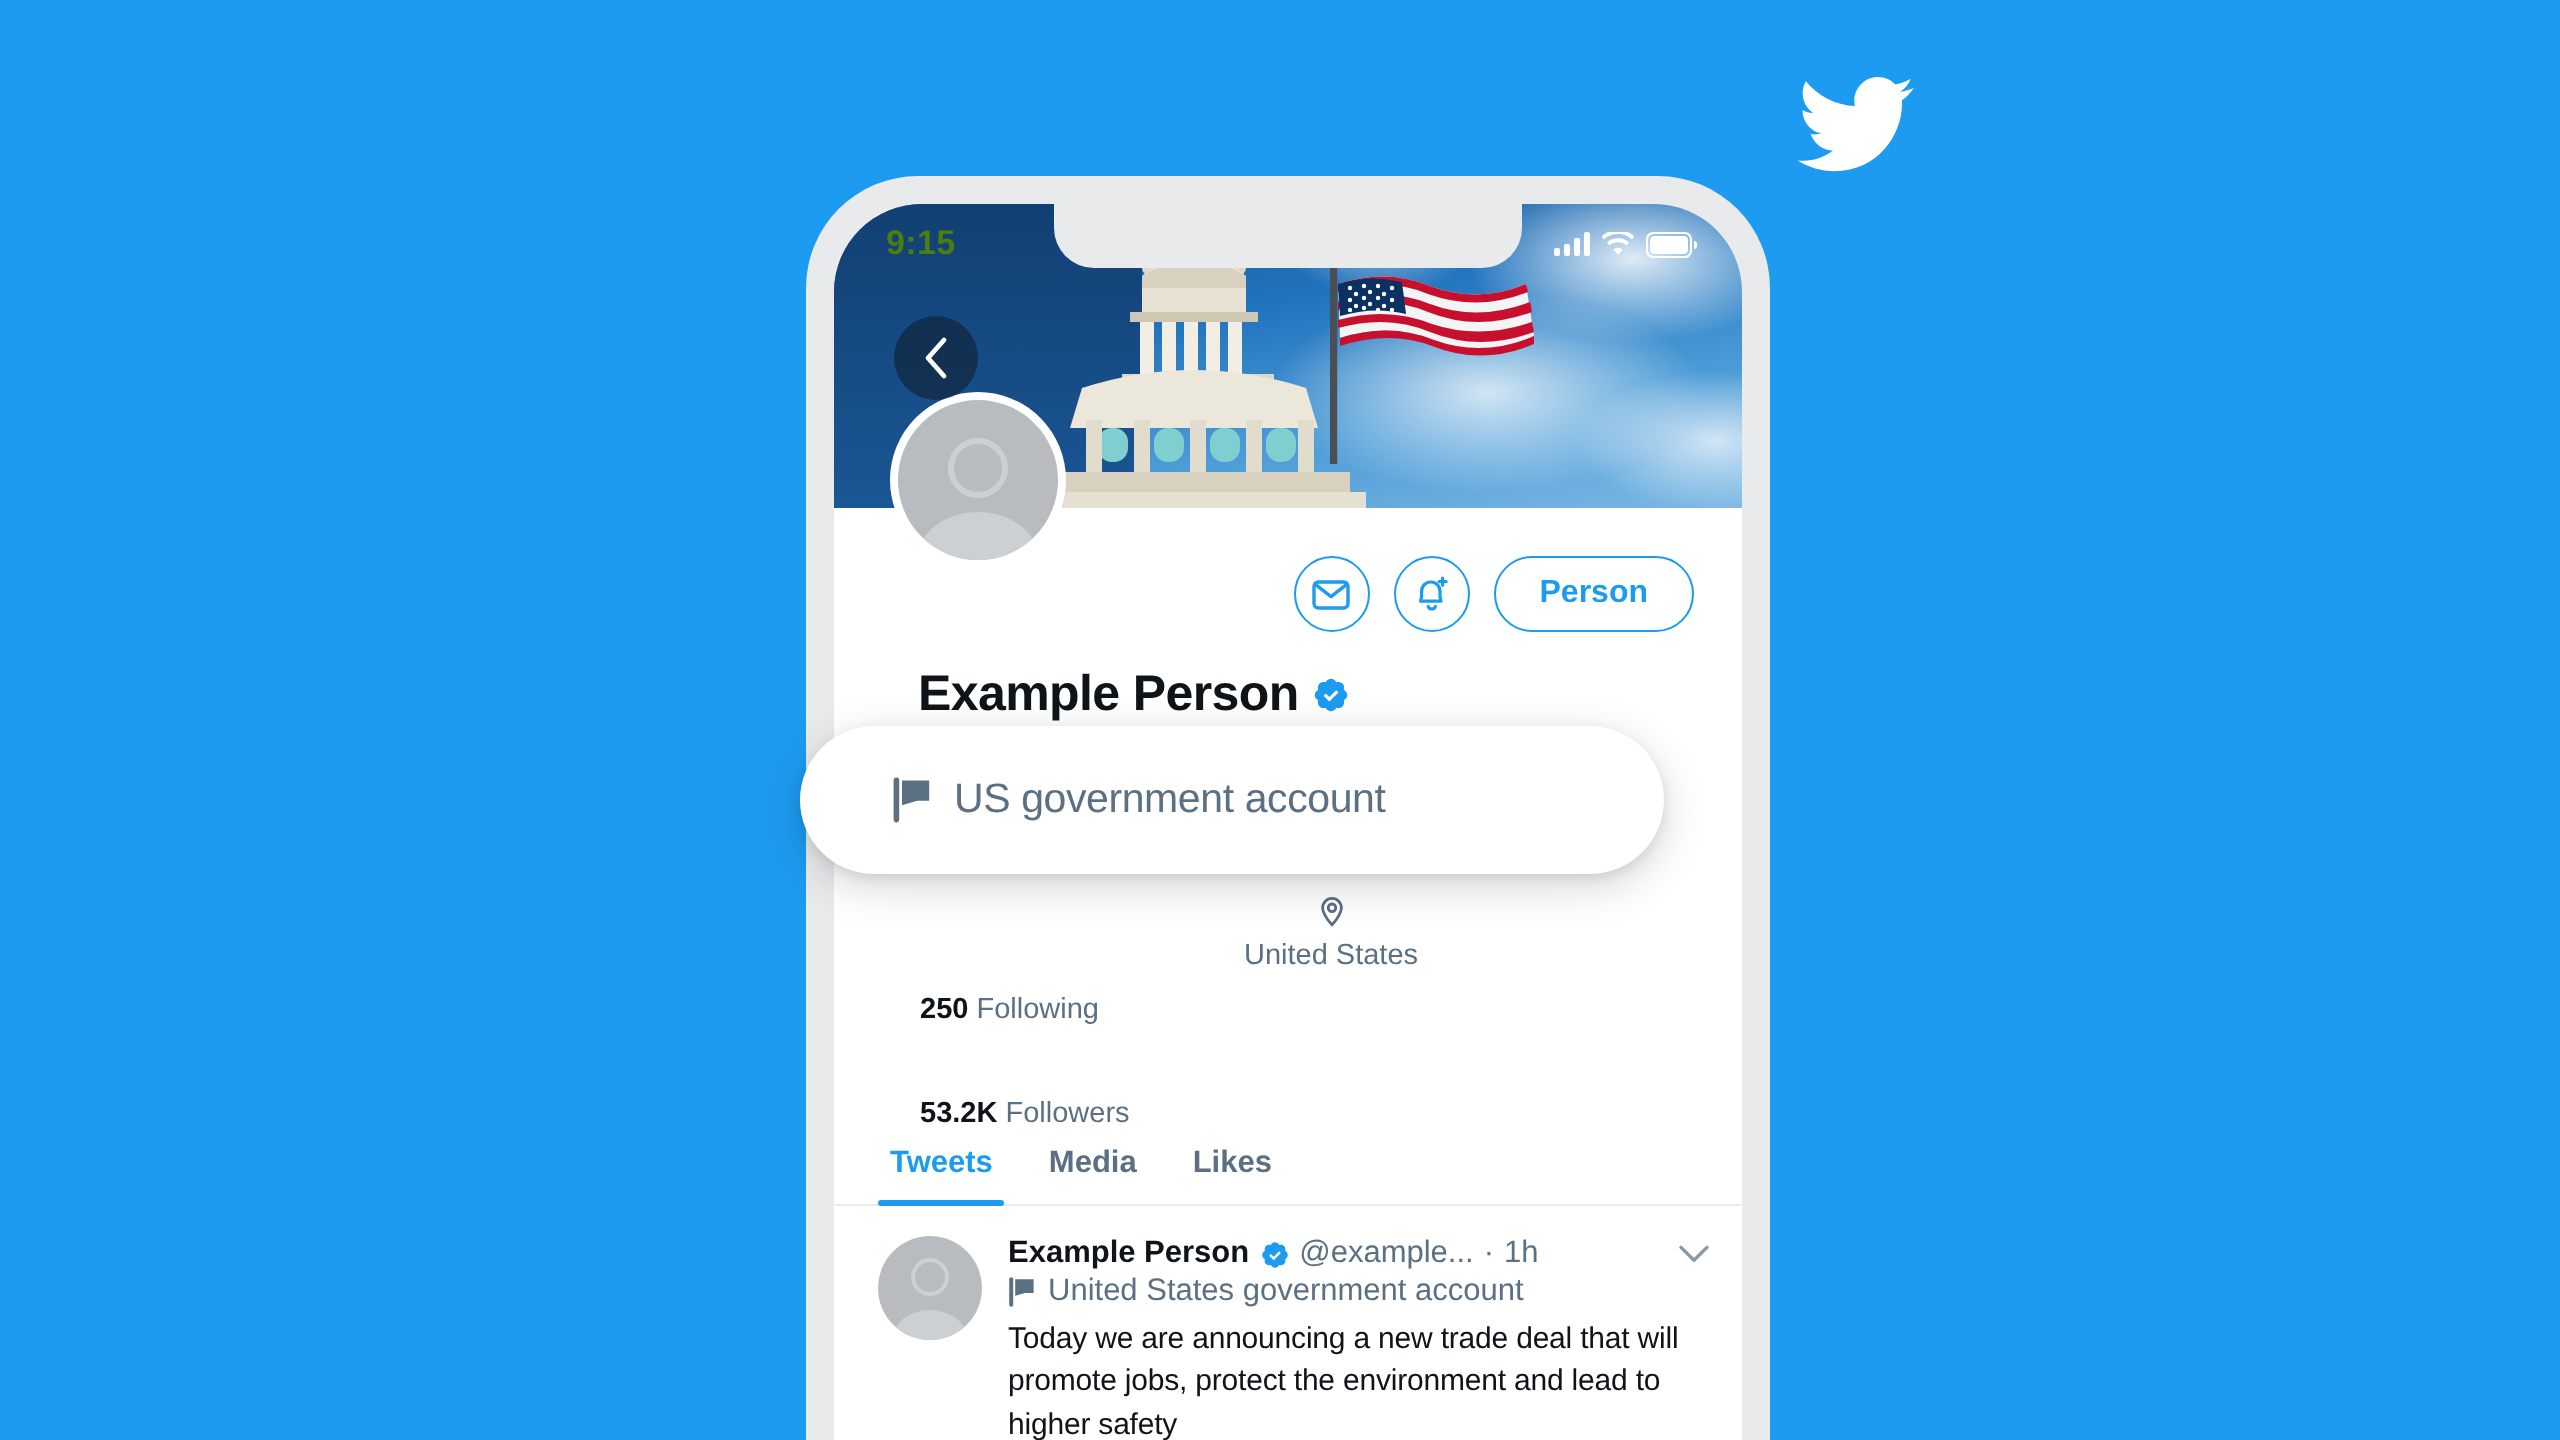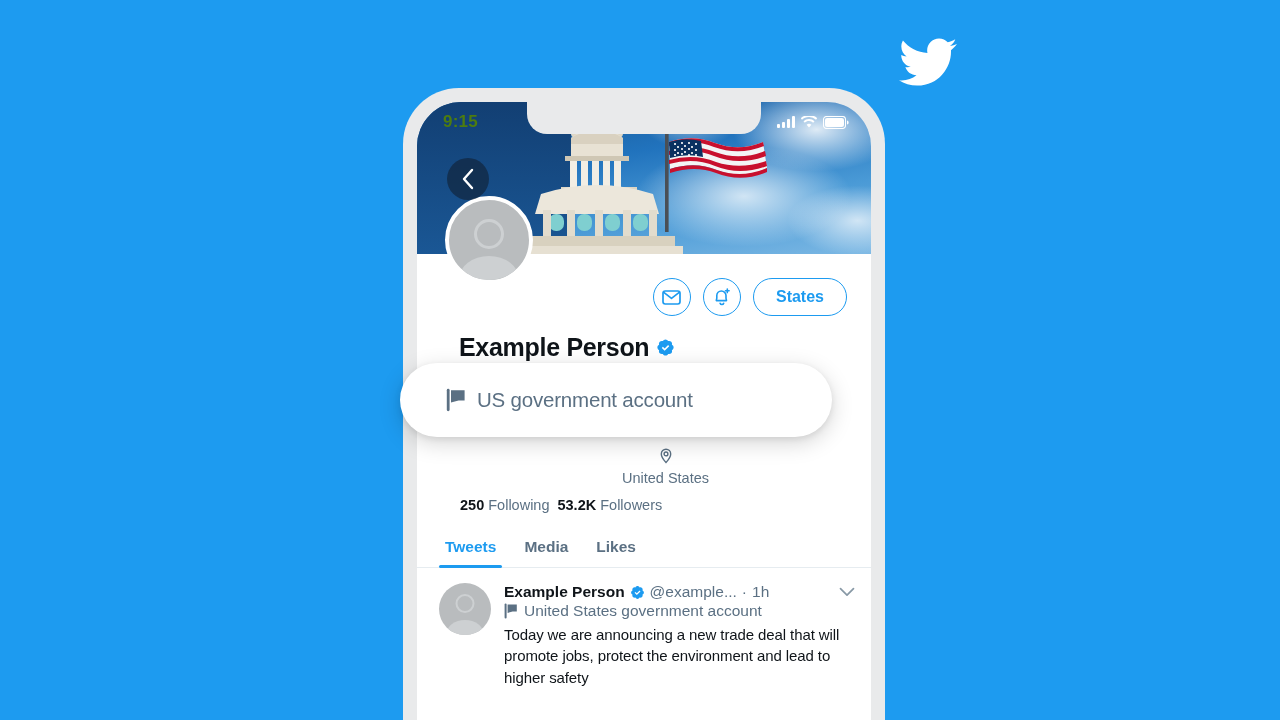--- a/index.html
+++ b/index.html
@@ -127,28 +127,28 @@
     font-size:25px; font-weight:bold; color:#0f1419; letter-spacing:-.3px;
   }
   .verified svg { display:block; }
 
   .bio-spacer { height:86px; }
 
   .meta-loc {
     display:flex; align-items:center; gap:6px;
     padding:0 0 0 43px; color:#5b7083; font-size:14.5px;flex-direction:column;
   }
-  .stats { display:flex; gap:8px; padding:11px 0 0 43px; font-size:14.5px; }
+  .stats { display:flex; gap:36px; padding:11px 0 0 43px; font-size:14.5px;flex-direction:column; }
   .stat-num { color:#0f1419; font-weight:bold; }
   .stat-lbl { color:#5b7083; }
 
   
   .tabs {
     display:flex; align-items:flex-end; gap:0;
-    margin-top:19px; border-bottom:1px solid #e6ecf0;
+    margin-top:2px; border-bottom:1px solid #e6ecf0;
     padding:0 14px;
   }
   .tab {
     flex:0 0 auto; padding:6px 14px 11px 14px;
     font-size:15.5px; font-weight:bold; color:#5b7083;
     position:relative; cursor:pointer; white-space:nowrap;
   }
   .tab.active { color:#1d9bf0; }
   .tab.active::after {
     content:""; position:absolute; left:8px; right:8px; bottom:-1px;
@@ -332,21 +332,21 @@
             <path d="M1.8 2.3 9.5 8.3l7.7-6"></path>
           </svg>
         </div>
         <div class="icon-btn">
           <svg width="20" height="20" viewBox="0 0 20 20" fill="none" stroke="#1d9bf0" stroke-width="1.6" stroke-linecap="round" stroke-linejoin="round">
             <path d="M4.3 13.6c0-.9.5-1.3.5-2.6V8.6a4.6 4.6 0 0 1 9.2 0v2.4c0 1.3.5 1.7.5 2.6z"></path>
             <path d="M8.1 16.2a1.9 1.9 0 0 0 3.6 0"></path>
             <path d="M15.3 2v3.6M13.5 3.8h3.6"></path>
           </svg>
         </div>
-        <button class="follow-btn">States</button>
+        <button class="follow-btn">Person</button>
       </div>
 
       <div class="display-name">
         <span>Example Person</span>
         <span class="verified">
           <svg width="19" height="19" viewBox="0 0 24 24">
             <path fill="#1d9bf0" d="M22.25 12c0-1.43-.88-2.67-2.19-3.34.46-1.39.2-2.9-.81-3.91s-2.52-1.27-3.91-.81C14.67 2.63 13.43 1.75 12 1.75s-2.67.88-3.34 2.19c-1.39-.46-2.9-.2-3.91.81s-1.27 2.52-.81 3.91C2.63 9.33 1.75 10.57 1.75 12s.88 2.67 2.19 3.34c-.46 1.39-.2 2.9.81 3.91s2.52 1.27 3.91.81c.67 1.31 1.91 2.19 3.34 2.19s2.67-.88 3.34-2.19c1.39.46 2.9.2 3.91-.81s1.27-2.52.81-3.91c1.31-.67 2.19-1.91 2.19-3.34z"></path>
             <path fill="#fff" d="M10.93 16.12 7.3 12.5l1.4-1.4 2.23 2.22 4.37-4.37 1.4 1.41z"></path>
           </svg>
         </span>

